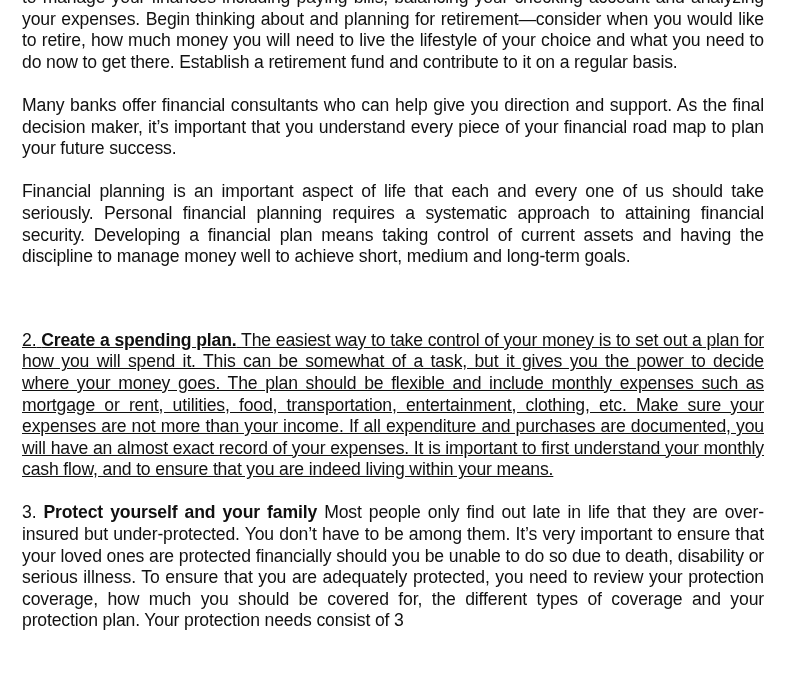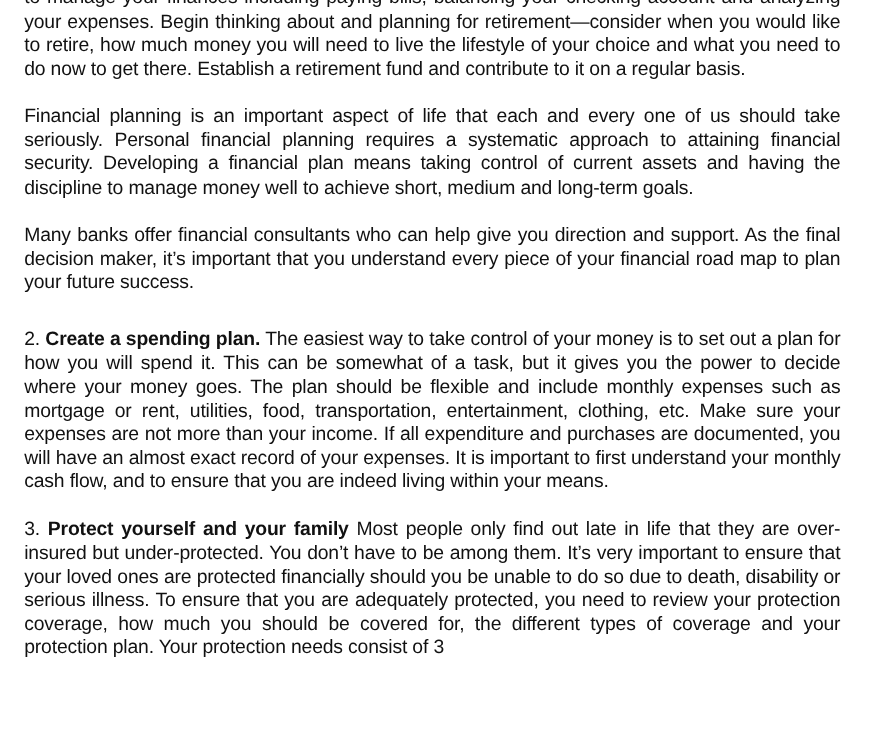--- a/index.html
+++ b/index.html
@@ -10,27 +10,27 @@
     top: -13px;
     width: 742px;
     font-family: "Liberation Sans", sans-serif;
     font-size: 17.6px;
     line-height: 21.6px;
     color: #111111;
     text-align: justify;
     letter-spacing: -0.15px;
   }
   .para { margin: 0 0 21.6px 0; }
-  .gap-extra { margin-top: 30px; }
+  .gap-extra { margin-top: 62px; text-decoration: underline; }
   b { font-weight: bold; }
 </style>
 </head>
 <body>
 
 <div class="page">
   <p class="para">to manage your finances including paying bills, balancing your checking account and analyzing your expenses. Begin thinking about and planning for retirement—consider when you would like to retire, how much money you will need to live the lifestyle of your choice and what you need to do now to get there. Establish a retirement fund and contribute to it on a regular basis.</p>
+  <p class="para">Many banks offer financial consultants who can help give you direction and support. As the final decision maker, it’s important that you understand every piece of your financial road map to plan your future success.</p>
   <p class="para">Financial planning is an important aspect of life that each and every one of us should take seriously. Personal financial planning requires a systematic approach to attaining financial security. Developing a financial plan means taking control of current assets and having the discipline to manage money well to achieve short, medium and long-term goals.</p>
-  <p class="para">Many banks offer financial consultants who can help give you direction and support. As the final decision maker, it’s important that you understand every piece of your financial road map to plan your future success.</p>
 
   <p class="para gap-extra"><span>2.</span> <b>Create a spending plan.</b> <span>The easiest way to take control of your money is to set out a plan for how you will spend it. This can be somewhat of a task, but it gives you the power to decide where your money goes. The plan should be flexible and include monthly expenses such as mortgage or rent, utilities, food, transportation, entertainment, clothing, etc. Make sure your expenses are not more than your income. If all expenditure and purchases are documented, you will have an almost exact record of your expenses. It is important to first understand your monthly cash flow, and to ensure that you are indeed living within your means.</span></p>
 
   <p class="para"><span>3.</span> <b>Protect yourself and your family</b> <span>Most people only find out late in life that they are over-insured but under-protected. You don’t have to be among them. It’s very important to ensure that your loved ones are protected financially should you be unable to do so due to death, disability or serious illness. To ensure that you are adequately protected, you need to review your protection coverage, how much you should be covered for, the different types of coverage and your protection plan. Your protection needs consist of 3</span></p>
 </div>
 
 </body></html>

